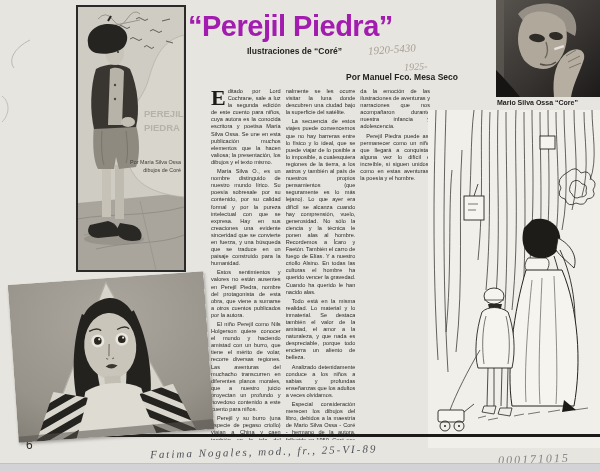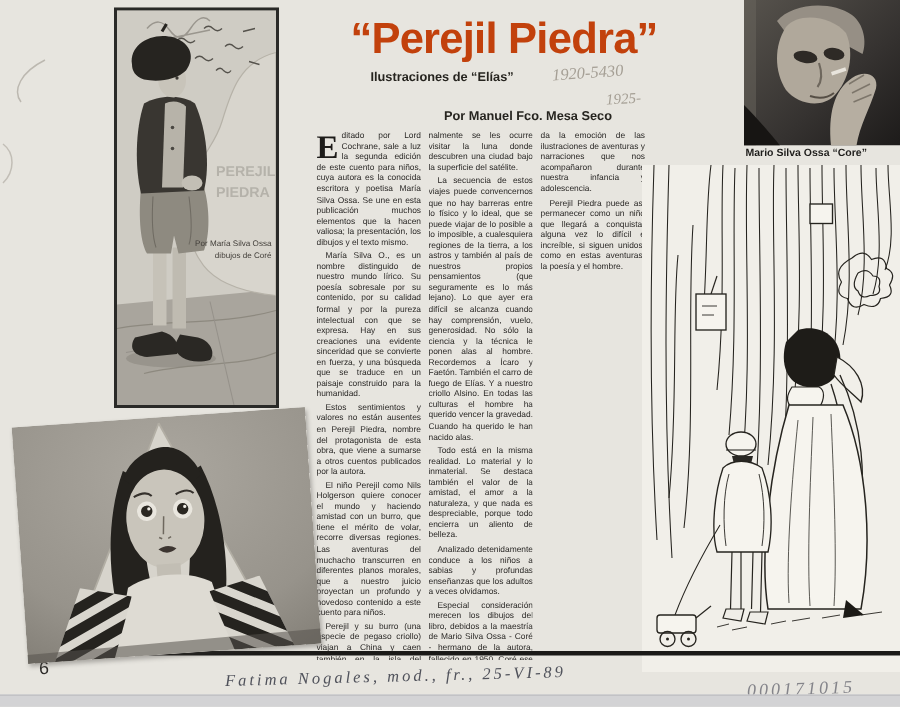--- a/index.html
+++ b/index.html
@@ -1,23 +1,23 @@
 <!DOCTYPE html>
 <html lang="es"><head>
 <meta charset="utf-8">
 <style>
   html,body{margin:0;padding:0;background:#cfcfd1;}
   #scan{position:relative;width:600px;height:471px;background:#e7e5df;overflow:hidden;
         font-family:"Liberation Sans",sans-serif;}
   .abs{position:absolute;}
   
-  .headline{left:188px;top:10px;width:296px;text-align:center;font-size:29px;font-weight:bold;
-            color:#c2410c;letter-spacing:-0.5px;}
+  .headline{left:188px;top:10px;width:296px;font-size:29px;font-weight:bold;
+            color:#a21caf;letter-spacing:-0.5px;}
   .subtitle{left:247px;top:46px;font-size:8.5px;font-weight:bold;color:#26241f;line-height:11px;}
-  .byline{left:296px;top:72px;width:162px;text-align:left;font-size:8.5px;font-weight:bold;color:#26241f;}
+  .byline{left:296px;top:72px;width:162px;text-align:right;font-size:8.5px;font-weight:bold;color:#26241f;}
   .pencil{font-family:"Liberation Serif",serif;font-style:italic;color:#a59f95;}
   .pencil1{left:368px;top:43px;font-size:11px;transform:rotate(-4deg);}
   .pencil2{left:404px;top:61px;font-size:10px;transform:rotate(-3deg);}
   
   .cols{left:211px;top:88px;width:219px;height:352px;display:flex;gap:5px;overflow:hidden;}
   .col{flex:1;font-size:5.6px;line-height:7.1px;text-align:justify;color:#2b2927;overflow:hidden;}
   .col p{margin:0 0 2px 0;text-indent:6px;}
   .col p.cont,.col p.first{text-indent:0;}
   .dropcap{float:left;font-family:"Liberation Serif",serif;font-weight:bold;font-size:22px;
            line-height:18px;margin:1px 2px 0 0;color:#1d1b19;}
@@ -98,21 +98,21 @@
       <text x="66" y="110" font-family="Liberation Sans, sans-serif" font-size="9.5" font-weight="bold" fill="#b5b2aa">PEREJIL</text>
       <text x="66" y="124" font-family="Liberation Sans, sans-serif" font-size="9.5" font-weight="bold" fill="#b5b2aa">PIEDRA</text>
 
       <text x="103" y="157" text-anchor="end" font-family="Liberation Sans, sans-serif" font-size="5.4" fill="#403d38">Por María Silva Ossa</text>
       <text x="103" y="165" text-anchor="end" font-family="Liberation Sans, sans-serif" font-size="5.4" fill="#403d38">dibujos de Coré</text>
     </svg>
   </div>
 
   <div class="abs headline">“Perejil Piedra”</div>
   <div class="abs subtitle">
-    <div>Ilustraciones de “Elías”</div>
+    <div>Ilustraciones de “Coré”</div>
   </div>
   <div class="abs pencil pencil1">1920-5430</div>
   <div class="abs pencil pencil2">1925-</div>
   <div class="abs byline">Por Manuel Fco. Mesa Seco</div>
 
   <div class="abs cols">
     <div class="col">
       <p class="first"><span class="dropcap">E</span><span>ditado por Lord Cochrane, sale a luz la segunda edición de este cuento para niños, cuya autora es la conocida escritora y poetisa María Silva Ossa. Se une en esta publicación muchos elementos que la hacen valiosa; la presentación, los dibujos y el texto mismo.</span></p>
       <p>María Silva O., es un nombre distinguido de nuestro mundo lírico. Su poesía sobresale por su contenido, por su calidad formal y por la pureza intelectual con que se expresa. Hay en sus creaciones una evidente sinceridad que se convierte en fuerza, y una búsqueda que se traduce en un paisaje construido para la humanidad.</p>
       <p>Estos sentimientos y valores no están ausentes en Perejil Piedra, nombre del protagonista de esta obra, que viene a sumarse a otros cuentos publicados por la autora.</p>

